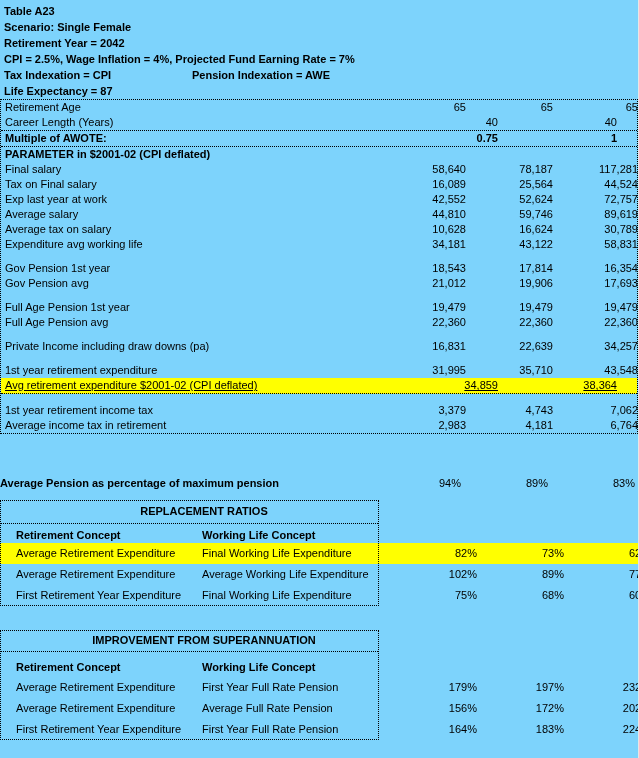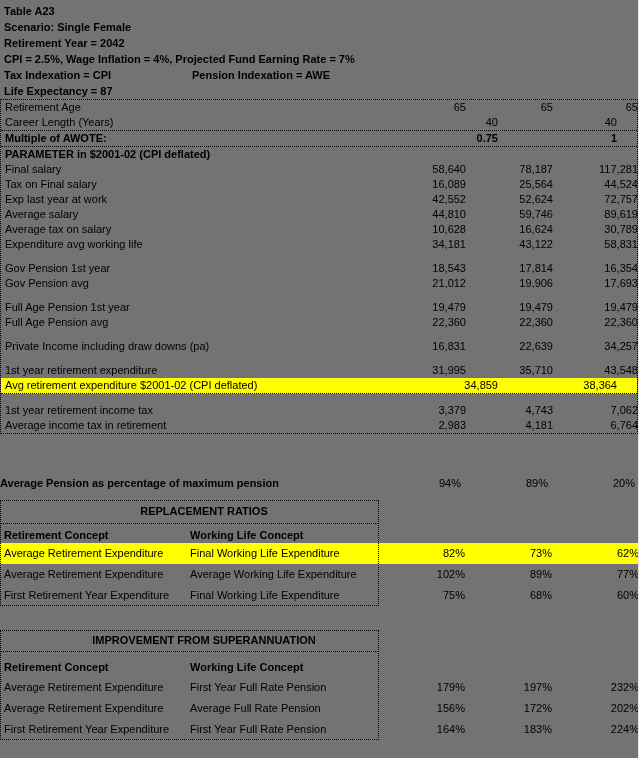--- a/index.html
+++ b/index.html
@@ -1,55 +1,55 @@
 <!DOCTYPE html>
 <html><head>
 <meta charset="utf-8">
 <style>
   html,body { margin:0; padding:0; background:#fff; }
   .page {
     position:relative;
     width:639px; height:758px;
-    background:#737373;
+    background:#7dd3fc;
     font-family:"Liberation Sans", sans-serif;
     font-size:11px; color:#000;
     overflow:hidden;
     border-right:1px solid #e6e6e6;
     box-sizing:border-box;
   }
   .hdr { padding-top:3px; }
   .hline { height:16px; line-height:16px; font-weight:bold; padding-left:4px; white-space:nowrap; display:flex; }
   .hline .hcol1 { flex:0 0 188px; }
   
   .main-table {
     border:1px dotted #000;
     box-sizing:border-box;
   }
   .trow { display:flex; height:15px; line-height:15px; white-space:nowrap; }
   .trow.b { font-weight:bold; }
-  .trow.hl { background:#FFFF00; }
+  .trow.hl { background:#FFFF00;text-decoration:underline; }
   .trow.rule { border-bottom:1px dotted #000;gap:32px; }
   .spacer { height:9px; }
   .main-table .c1 { flex:0 0 374px; padding-left:4px; overflow:visible; }
   .v { flex:0 0 87px; text-align:right; }
   .trow .v:last-child { flex:0 0 85px; padding-right:2px; }
   
   .avg-row { display:flex; margin-top:41px; height:16px; line-height:16px; }
   .avg-row .c1 { flex:0 0 374px; font-weight:bold; white-space:nowrap; }
   
   .ratio-section { position:relative; }
   .sec-replacement { margin-top:9px; }
   .sec-improvement { margin-top:24px; }
   .box-outline { position:absolute; left:0; top:0; bottom:0; width:377px; border:1px dotted #000; pointer-events:none; }
   .title-rule { position:absolute; left:0; width:378px; border-top:1px dotted #000; pointer-events:none; }
   .box-title { width:312px; text-align:center; font-weight:bold;padding-left:48px; }
   .sec-replacement .box-title { height:23px; line-height:23px; }
   .sec-improvement .box-title { height:21px; line-height:21px; }
   .rrow { display:flex; white-space:nowrap; }
-  .rrow .c1 { flex:0 0 186px; padding-left:4px; }
+  .rrow .c1 { flex:0 0 186px; padding-left:16px; }
   .rrow .c2 { flex:0 0 188px; }
   .rrow.colhead { font-weight:bold; }
   .rrow.hl { background:#FFFF00; }
   .sec-replacement .rrow.colhead { height:20px; line-height:24px; }
   .sec-replacement .rrow { height:21px; line-height:21px; }
   .sec-improvement .rrow.colhead { height:26px; line-height:32px; }
   .sec-improvement .rrow { height:21px; line-height:21px; }
 </style>
 </head>
 <body>
@@ -199,21 +199,21 @@
           <span class="v">4,181</span>
           <span class="v">6,764</span>
         </div>
       </div>
   </div>
 
   <div class="avg-row">
     <span class="c1">Average Pension as percentage of  maximum pension</span>
     <span class="v">94%</span>
     <span class="v">89%</span>
-    <span class="v">20%</span>
+    <span class="v">83%</span>
   </div>
 
   <div class="ratio-section sec-replacement">
     <div class="box-outline"></div>
     <div class="title-rule" style="top:23px"></div>
     <div class="box-title">REPLACEMENT RATIOS</div>
     <div class="rrow colhead">
       <span class="c1">Retirement Concept</span>
       <span class="c2">Working Life Concept</span>
     </div>

